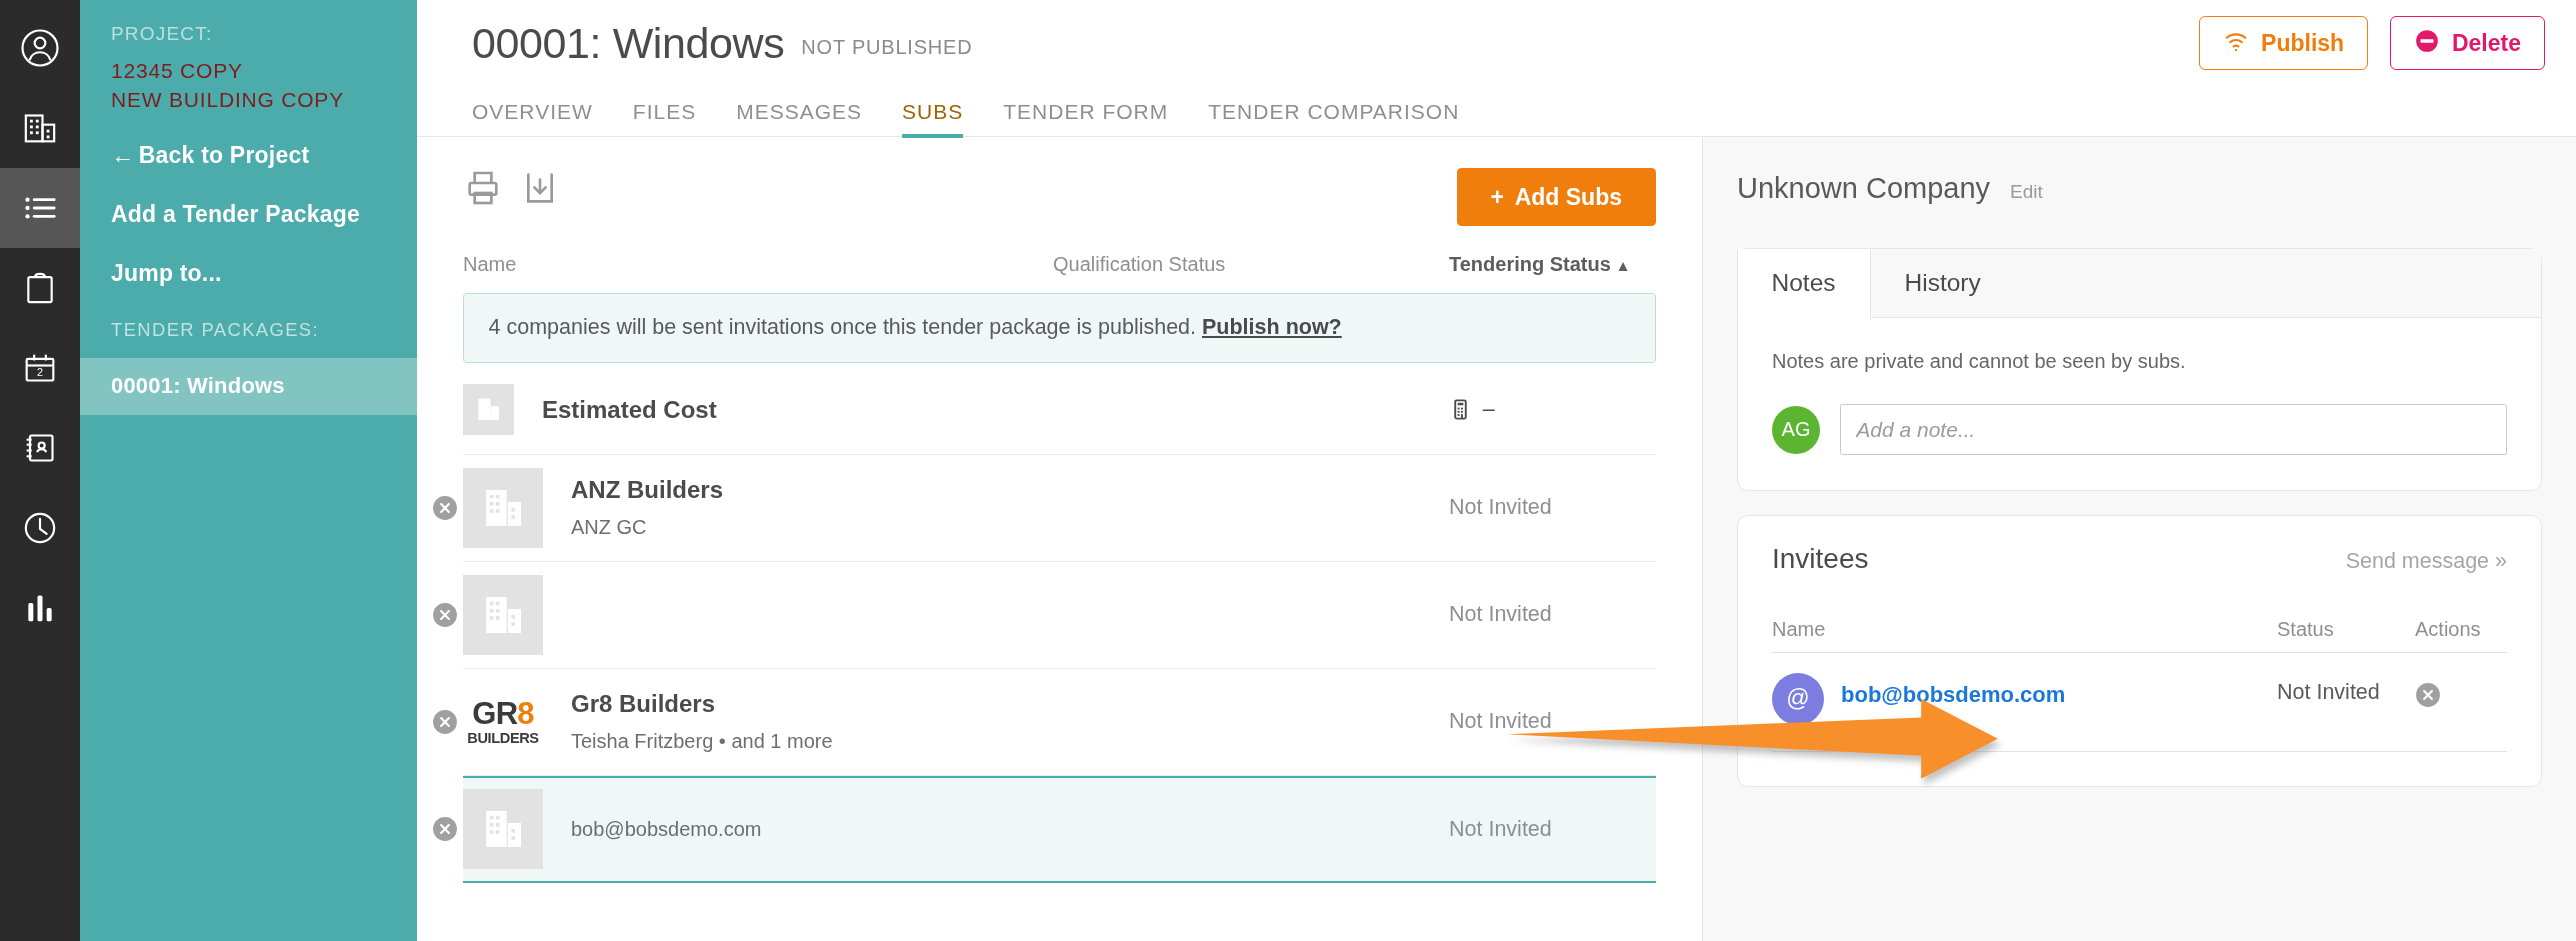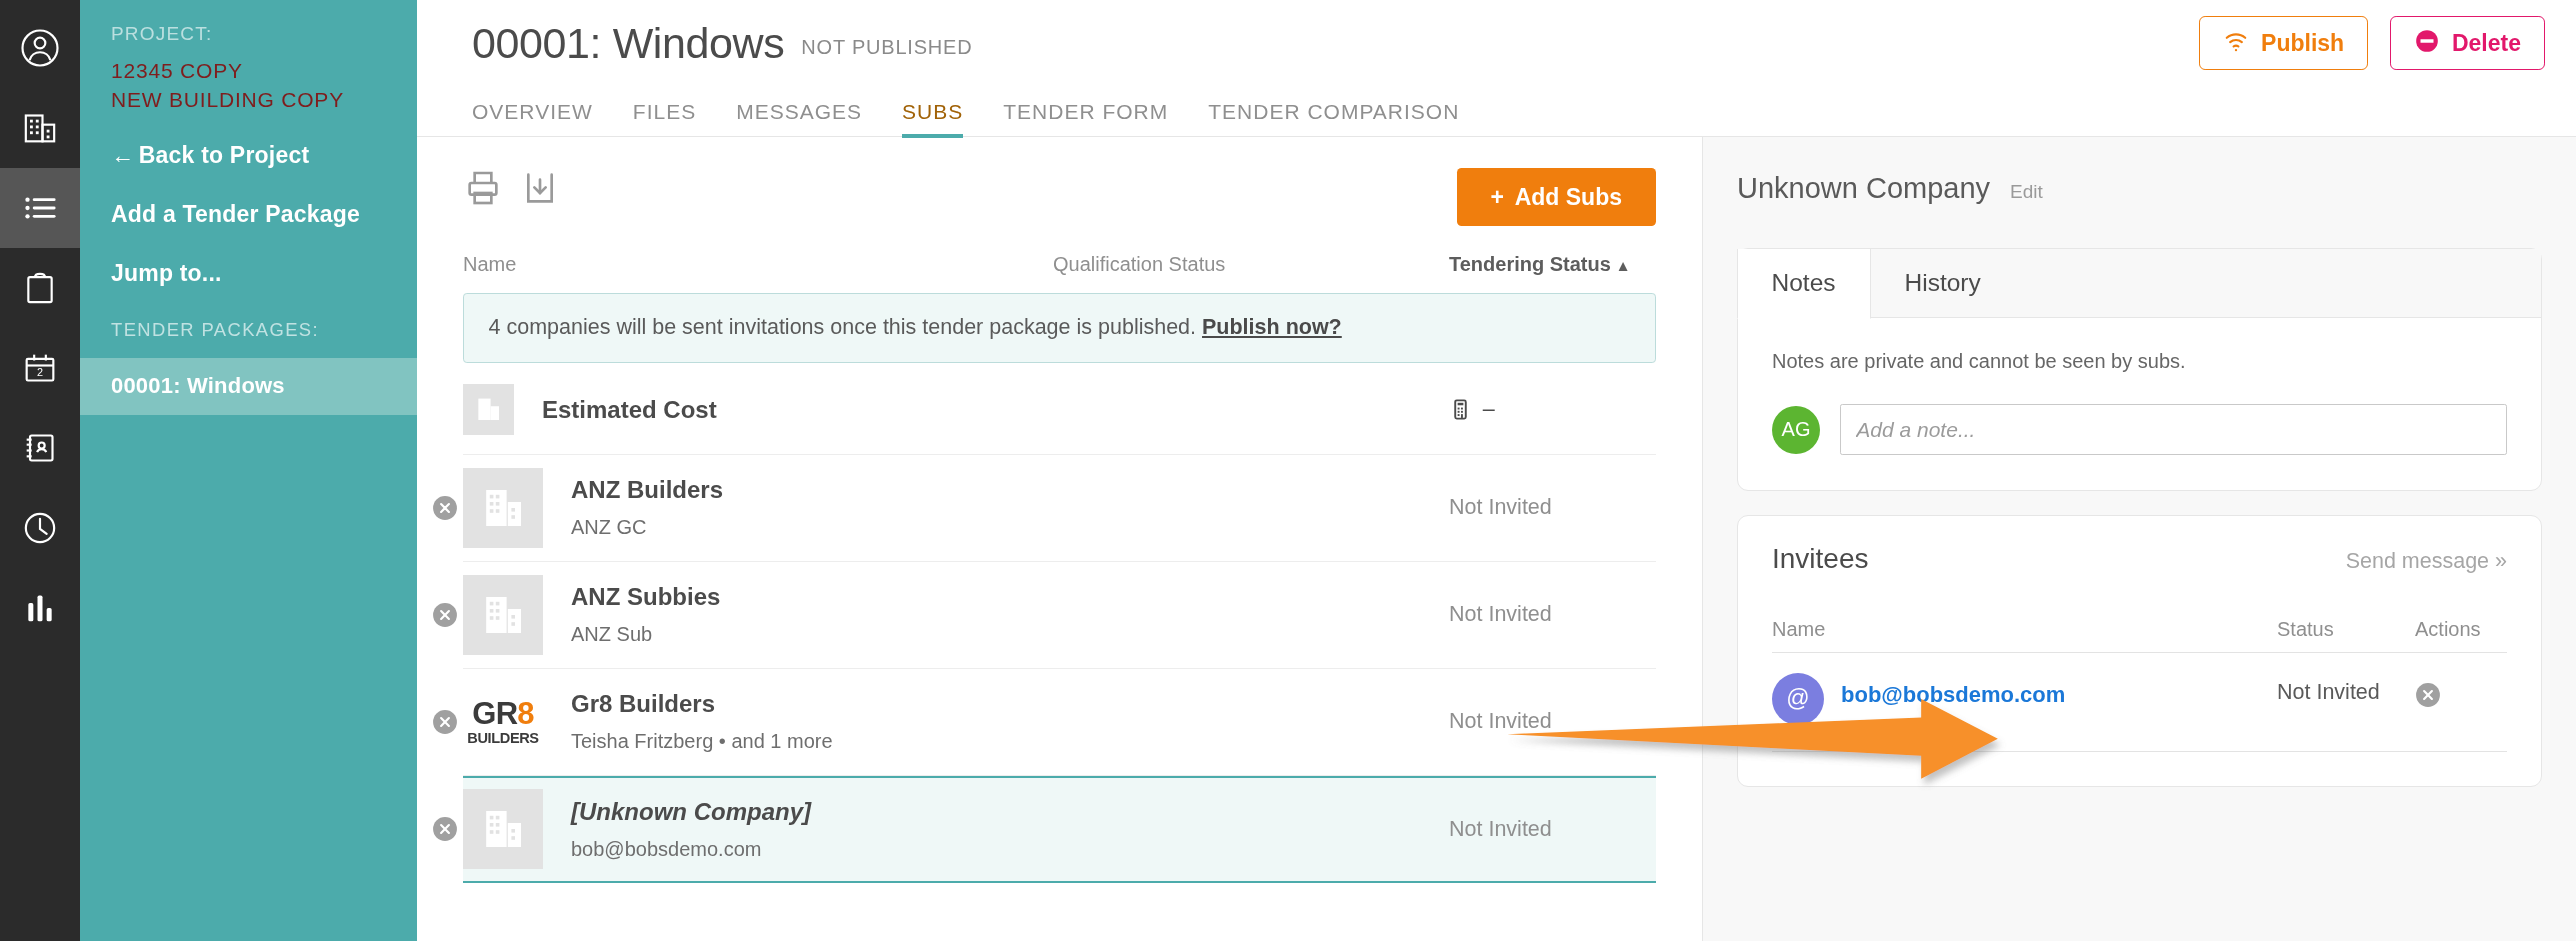--- a/index.html
+++ b/index.html
@@ -482,24 +482,20 @@
                     <rect x="14" y="9" width="3" height="3"></rect>
                   <rect x="9" y="15" width="3" height="3"></rect>
                     <rect x="14" y="15" width="3" height="3"></rect>
                   <rect x="9" y="21" width="3" height="3"></rect>
                     <rect x="14" y="21" width="3" height="3"></rect>
                   <rect x="27" y="20" width="3" height="3"></rect>
                     <rect x="27" y="26" width="3" height="3"></rect>
                 </g>
               </svg>
             </div>
-            <div class="row-names">
-              <div class="row-title">ANZ Subbies</div>
-              <div class="row-sub">ANZ Sub</div>
-            </div>
             <div class="row-qual"></div>
             <div class="row-tend">Not Invited</div>
           </div>
 
           <div class="row">
             <span class="row-del">
               <svg viewBox="0 0 24 24">
                   <circle cx="12" cy="12" r="11" fill="#a0a0a0"></circle>
               <path d="M8.4 8.4 15.6 15.6M15.6 8.4 8.4 15.6" stroke="#fff" stroke-width="2" stroke-linecap="round"></path>
                 </svg>
@@ -535,21 +531,20 @@
                   <rect x="9" y="15" width="3" height="3"></rect>
                     <rect x="14" y="15" width="3" height="3"></rect>
                   <rect x="9" y="21" width="3" height="3"></rect>
                     <rect x="14" y="21" width="3" height="3"></rect>
                   <rect x="27" y="20" width="3" height="3"></rect>
                     <rect x="27" y="26" width="3" height="3"></rect>
                 </g>
               </svg>
             </div>
             <div class="row-names">
-              <div class="row-title unknown">[Unknown Company]</div>
               <div class="row-sub">bob@bobsdemo.com</div>
             </div>
             <div class="row-qual"></div>
             <div class="row-tend">Not Invited</div>
           </div>
 
         </div>
       </section>
 
       <aside class="right">

